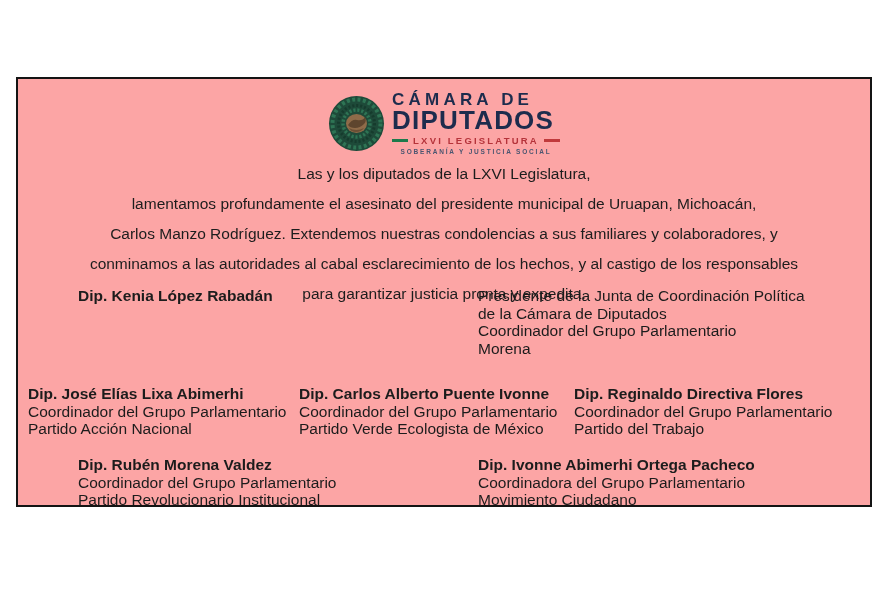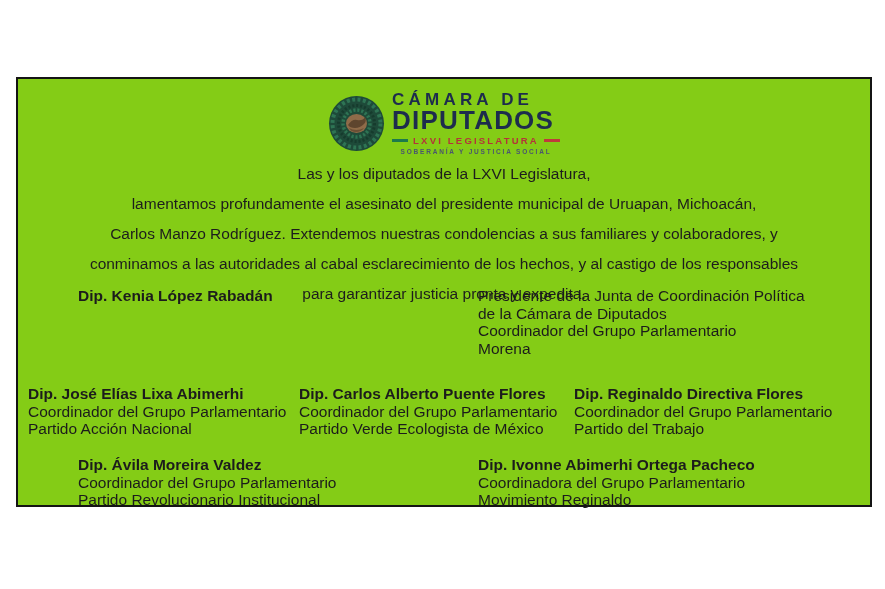--- a/index.html
+++ b/index.html
@@ -13,21 +13,21 @@
     overflow: hidden;
   }
   .card {
     position: absolute;
     left: 16px;
     top: 77px;
     width: 856px;
     height: 430px;
     box-sizing: border-box;
     border: 2px solid #141414;
-    background: #84cc16;
+    background: #fca5a5;
   }
   
   .logo-row {
     position: absolute;
     top: 12px;
     left: 0;
     width: 100%;
     display: flex;
     justify-content: center;
     align-items: center;
@@ -160,36 +160,36 @@
 Morena</div>
   </div>
 
   <div class="sig sig-r2a">
     <div class="name">Dip. José Elías Lixa Abimerhi</div>
     <div class="role">Coordinador del Grupo Parlamentario
 Partido Acción Nacional</div>
   </div>
 
   <div class="sig sig-r2b">
-    <div class="name">Dip. Carlos Alberto Puente Flores</div>
+    <div class="name">Dip. Carlos Alberto Puente Ivonne</div>
     <div class="role">Coordinador del Grupo Parlamentario
 Partido Verde Ecologista de México</div>
   </div>
 
   <div class="sig sig-r2c">
     <div class="name">Dip. Reginaldo Directiva Flores</div>
     <div class="role">Coordinador del Grupo Parlamentario
 Partido del Trabajo</div>
   </div>
 
   <div class="sig sig-r3l">
-    <div class="name">Dip. Ávila Moreira Valdez</div>
+    <div class="name">Dip. Rubén Morena Valdez</div>
     <div class="role">Coordinador del Grupo Parlamentario
 Partido Revolucionario Institucional</div>
   </div>
 
   <div class="sig sig-r3r">
     <div class="name">Dip. Ivonne Abimerhi Ortega Pacheco</div>
     <div class="role">Coordinadora del Grupo Parlamentario
-Movimiento Reginaldo</div>
+Movimiento Ciudadano</div>
   </div>
 
 </div>
 
 </body></html>

